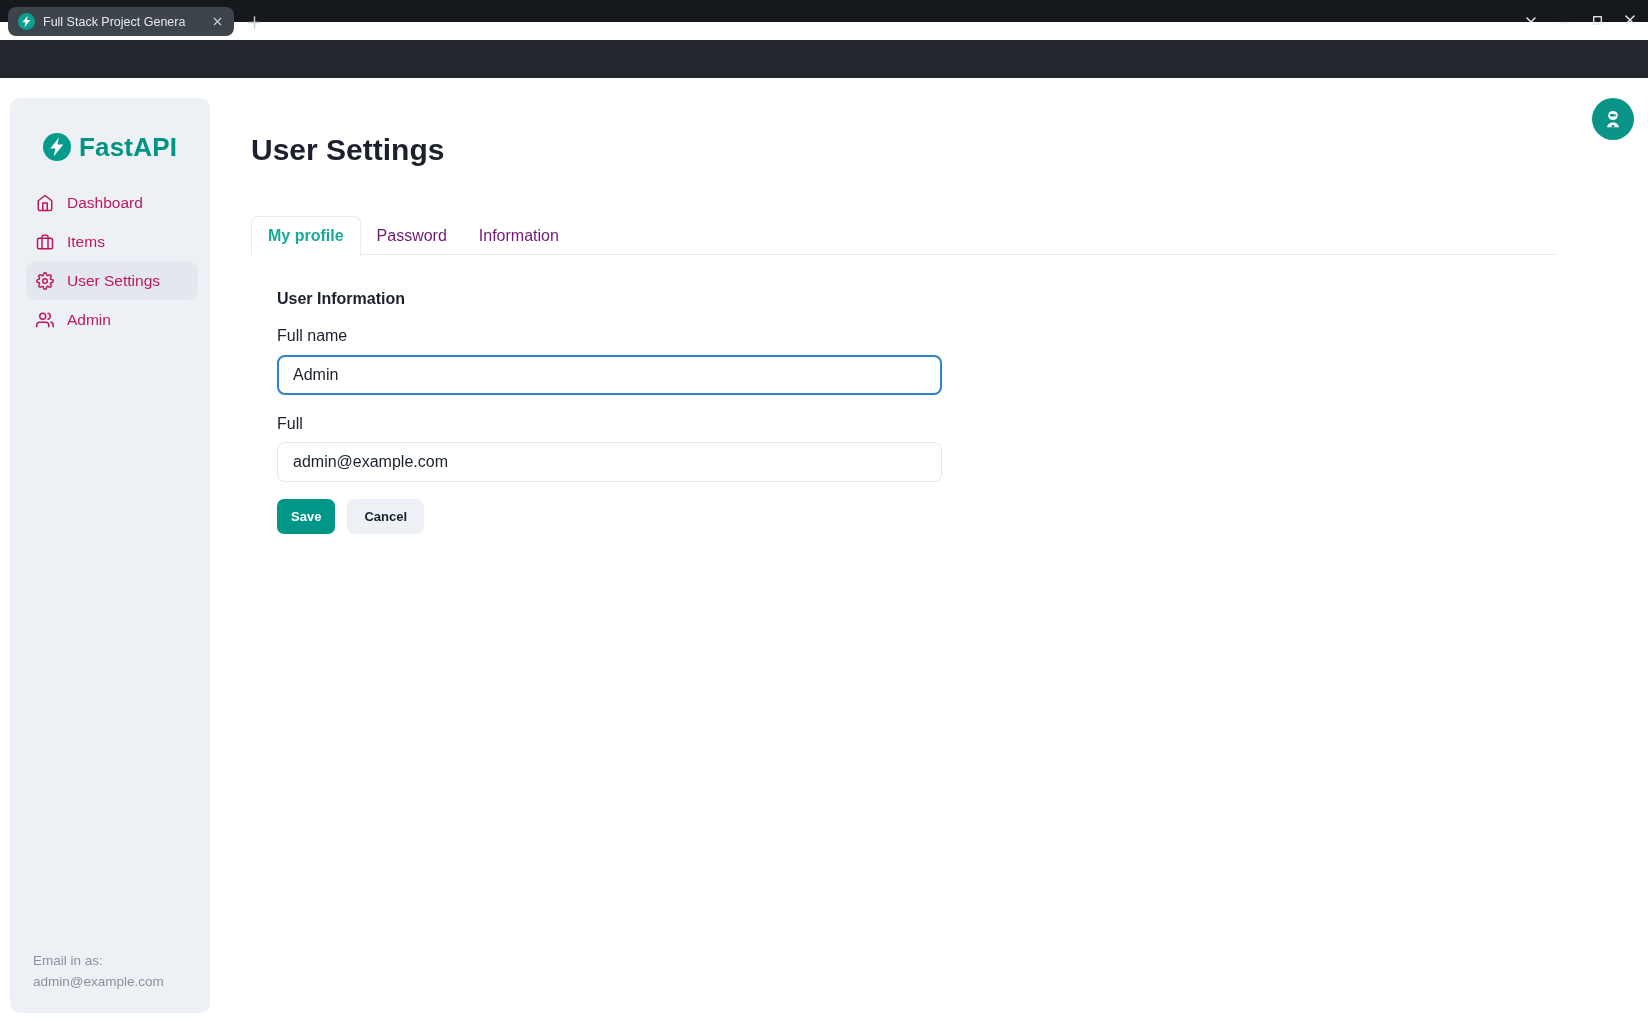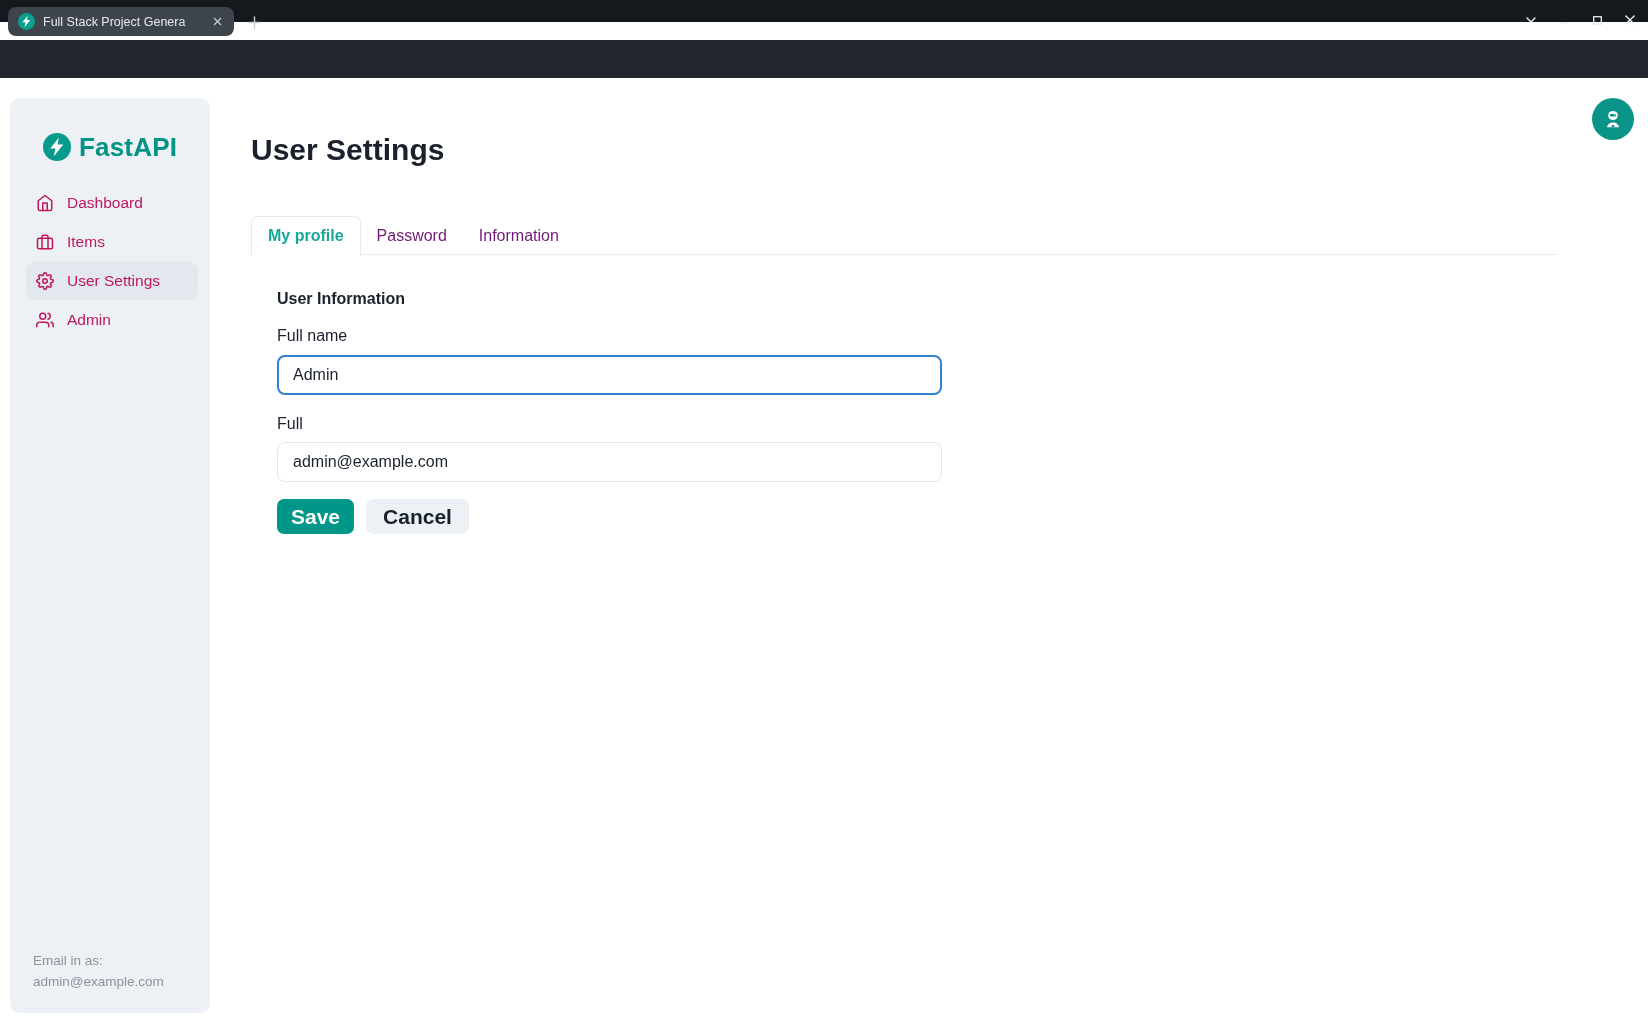--- a/index.html
+++ b/index.html
@@ -74,21 +74,21 @@
   .field-label { position:absolute; left:277px; font-size:16px; color:#1a202c; }
   .lbl-fullname { top:249px; }
   .lbl-email { top:337px; }
   .text-input { position:absolute; left:277px; width:665px; height:40px; border-radius:8px;
                 font-size:16px; color:#1a202c; background:#fff; outline:none;
                 font-family:"Liberation Sans", sans-serif; }
   .input-fullname { top:277px; border:2px solid #3182ce; padding-left:14px; }
   .input-email { top:364px; border:1px solid #e2e8f0; padding-left:15px; }
 
   .btn-row { position:absolute; left:277px; top:421px; display:flex; }
-  .btn { height:35px; border:none; border-radius:7px; font-size:21px; font-weight:bold;
+  .btn { height:35px; border:none; border-radius:7px; font-size:13px; font-weight:bold;
          font-family:"Liberation Sans", sans-serif; display:flex; align-items:center; }
   .btn-save { background:#009688; color:#ffffff; padding:0 14px; }
   .btn-cancel { background:#edf1f5; color:#16212c; padding:0 17px; margin-left:12px; }
 
   svg { display:block; }
 </style>
 </head>
 <body>
 
 <div class="screen">

